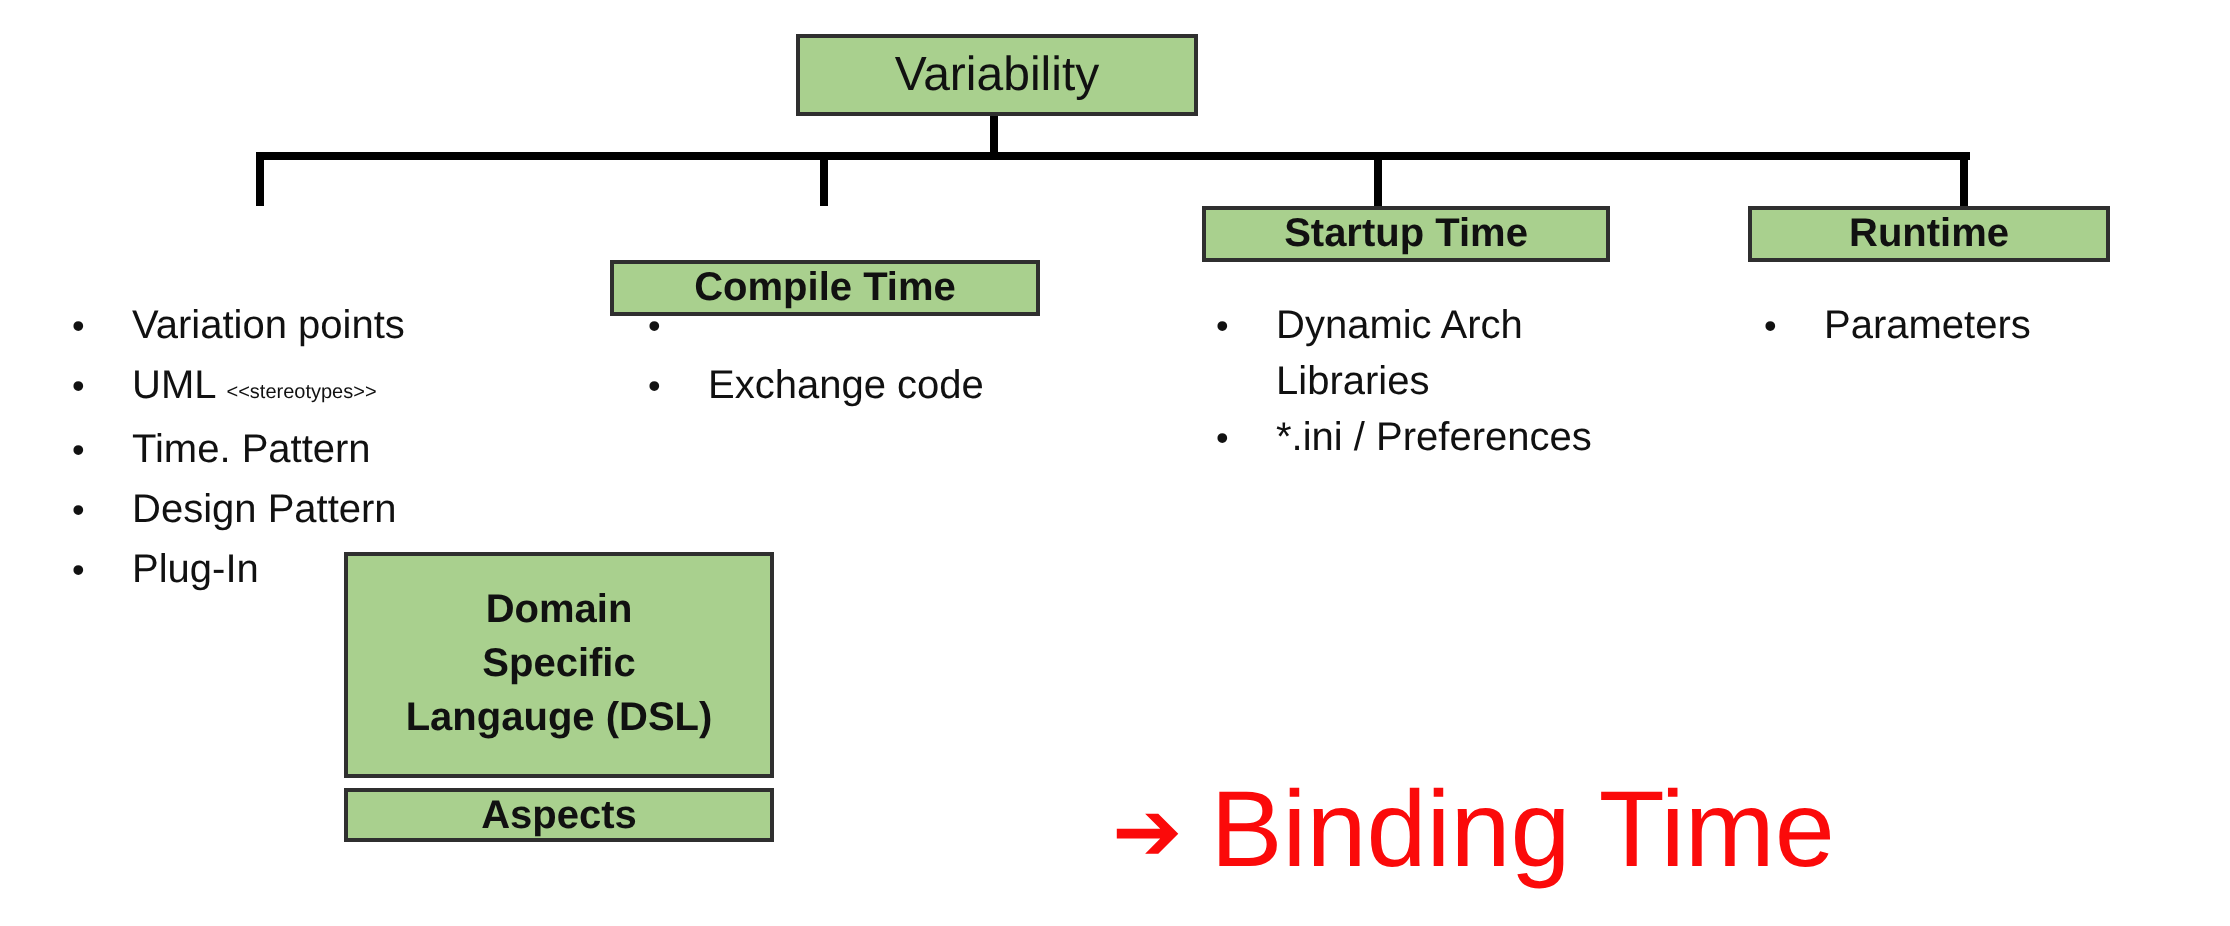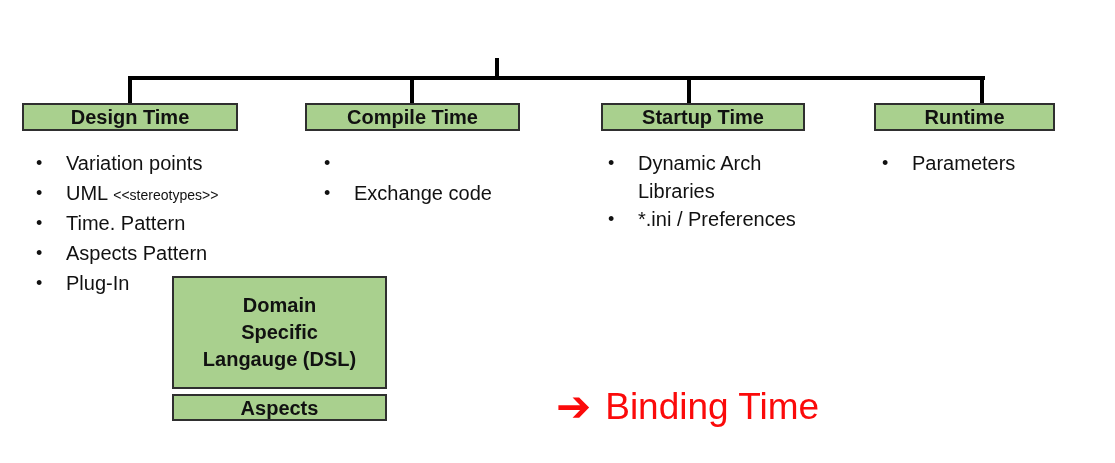--- a/index.html
+++ b/index.html
@@ -7,68 +7,68 @@
     position:relative;width:1115px;height:463px;background:#ffffff;overflow:hidden;
     font-family:"Liberation Sans","DejaVu Sans",sans-serif;color:#111;
   }
   .gbox{
     position:absolute;background:#a9d08e;border:2px solid #2f2f2f;
     box-sizing:border-box;text-align:center;color:#111;
   }
   .root-box{left:398px;top:17px;width:201px;height:41px;font-size:24px;line-height:37px;}
   .hdr{top:103px;height:28px;font-weight:bold;font-size:20px;line-height:25px;}
   .hdr-design{left:22px;width:216px;}
-  .hdr-compile{left:305px;width:215px;}
+  .hdr-compile{left:305px;width:215px;margin-top:27px;}
   .hdr-startup{left:601px;width:204px;}
   .hdr-runtime{left:874px;width:181px;}
   .line{position:absolute;background:#000;}
   .stub-top{left:495px;top:58px;width:4px;height:20px;}
   .hline{left:128px;top:76px;width:857px;height:4px;}
   .stub{top:79px;width:4px;height:24px;}
   .stub-1{left:128px;}
   .stub-2{left:410px;}
   .stub-3{left:687px;}
   .stub-4{left:980px;}
   .blist{position:absolute;top:149px;}
   .blist-design{left:36px;width:230px;}
   .blist-compile{left:324px;width:220px;}
   .blist-startup{left:608px;width:205px;}
   .blist-runtime{left:882px;width:210px;}
   .brow{display:flex;align-items:flex-start;min-height:30px;font-size:20px;line-height:28px;}
   .bullet{width:30px;flex:0 0 30px;font-size:18px;line-height:28px;}
   .btext{flex:1;}
-  .small-sub{font-size:14px;margin-left:5px;}
+  .small-sub{font-size:10px;margin-left:5px;}
   .dsl-box{
     left:172px;top:276px;width:215px;height:113px;
     display:flex;align-items:center;justify-content:center;
     font-weight:bold;font-size:20px;line-height:27px;white-space:pre-line;
   }
   .aspects-box{left:172px;top:394px;width:215px;height:27px;font-weight:bold;font-size:20px;line-height:24px;text-align:center;}
   .binding{
     position:absolute;left:556px;top:386px;display:flex;align-items:center;gap:14px;
   }
   .binding .arrow{font-size:42px;font-weight:bold;line-height:1;font-family:"DejaVu Sans",sans-serif;}
-  .binding .label{font-size:37px;line-height:1.1;letter-spacing:0px;}
+  .binding .label{font-size:54px;line-height:1.1;letter-spacing:0px;}
 </style>
 </head>
 <body>
 
 <div class="canvas">
 
+  <div class="gbox root-box">
+    <span>Variability</span>
+  </div>
 
   <div class="line stub-top"></div>
   <div class="line hline"></div>
   <div class="line stub stub-1"></div>
   <div class="line stub stub-2"></div>
   <div class="line stub stub-3"></div>
   <div class="line stub stub-4"></div>
 
-  <div class="gbox hdr hdr-design">
-    <span>Design Time</span>
-  </div>
   <div class="gbox hdr hdr-compile">
     <span>Compile Time</span>
   </div>
   <div class="gbox hdr hdr-startup">
     <span>Startup Time</span>
   </div>
   <div class="gbox hdr hdr-runtime">
     <span>Runtime</span>
   </div>
 
@@ -80,21 +80,21 @@
     <div class="brow">
       <span class="bullet">•</span>
       <span class="btext"><span>UML</span><span class="small-sub">&lt;&lt;stereotypes&gt;&gt;</span></span>
     </div>
     <div class="brow">
       <span class="bullet">•</span>
       <span class="btext">Time. Pattern</span>
     </div>
     <div class="brow">
       <span class="bullet">•</span>
-      <span class="btext">Aspects Pattern</span>
+      <span class="btext">Design Pattern</span>
     </div>
     <div class="brow">
       <span class="bullet">•</span>
       <span class="btext">Plug-In</span>
     </div>
   </div>
 
   <div class="blist blist-compile">
     <div class="brow">
       <span class="bullet">•</span>

